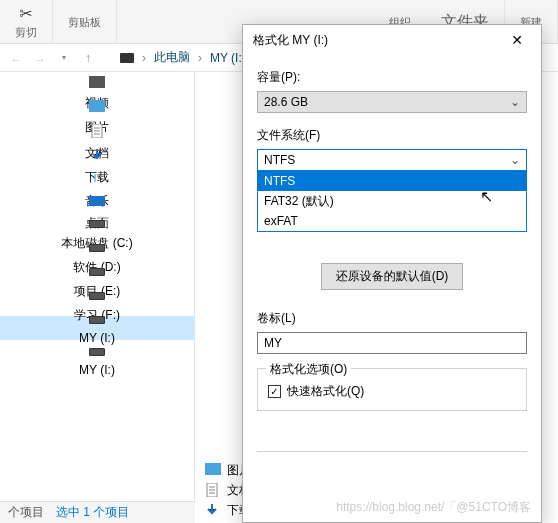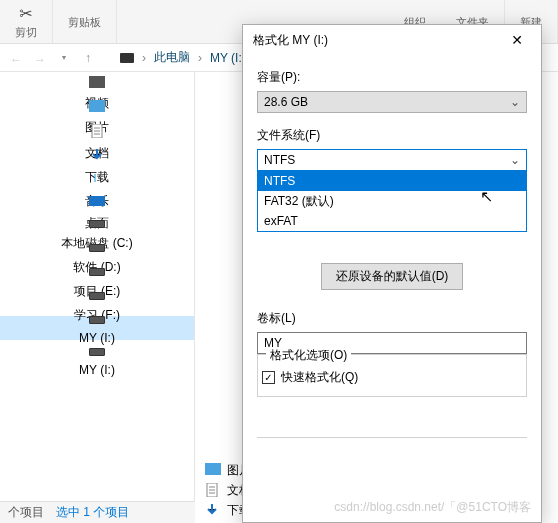--- a/index.html
+++ b/index.html
@@ -41,21 +41,21 @@
 .dlg-body { flex:1; padding: 10px 14px; position:relative; }
 .fld-label { margin-top: 4px; margin-bottom: 5px; color:#000; }
 .combo { width: 100%; height: 22px; border: 1px solid #adadad; background: #e1e1e1; display:flex; align-items:center; padding:0 6px; position:relative;gap:40px;}
 .combo .arrow { margin-left:auto; color:#555; }
 .combo.focus { background: #fff; border-color: #0078d7; }
 .dropdown { position:absolute; top:100%; left:-1px; right:-1px; background:#fff; border:1px solid #0078d7; z-index:10; }
 .dd-item { height:20px; display:flex; align-items:center; padding:0 6px; }
 .dd-item.hl { background:#0078d7; color:#fff; }
 .txt-input { width:100%; height:22px; border:1px solid #7a7a7a; padding:0 6px; }
 .btn { display:inline-block; padding:4px 14px; border:1px solid #adadad; background:#e1e1e1; margin-top:14px;}
-.fieldset { border:1px solid #d0d0d0; padding:8px 4px 10px; position:relative;}
+.fieldset { border:1px solid #d0d0d0; padding:8px 10px 10px; margin-top:14px; position:relative;}
 .fieldset .legend { position:absolute; top:-8px; left:8px; background:#fff; padding:0 4px; }
 .checkbox-row { display:flex; align-items:center; gap:6px; margin-top:6px;}
 .checkbox { width:13px; height:13px; border:1px solid #333; display:flex; align-items:center; justify-content:center; font-size:10px; line-height:1;}
 .spacer { height: 30px; }
 .watermark { position:absolute; bottom:6px; right:10px; color:#ccc; font-size:12px; pointer-events:none;}
 .cursor { position:absolute; font-size:16px; color:#000; pointer-events:none; z-index:50;}
 .dlg-sep { height:1px; background:#d0d0d0; margin-top:8px;}
 </style>
 </head>
 <body>
@@ -65,21 +65,21 @@
     <span class="icon">✂</span>
     <span class="lbl">剪切</span>
   </div>
   <div class="ribbon-sec" style="border-left:none;">
     <span class="lbl">剪贴板</span>
   </div>
   <div class="ribbon-sec right">
     <span class="lbl">组织</span>
   </div>
   <div class="ribbon-sec">
-    <span class="lbl" style="font-size:11px">文件夹</span>
+    <span class="lbl" style="font-size:16px">文件夹</span>
   </div>
   <div class="ribbon-sec">
     <span class="lbl">新建</span>
   </div>
 </div>
 
 <div class="addrbar">
   <span class="nav-arrow disabled">←</span>
   <span class="nav-arrow disabled">→</span>
   <span class="nav-arrow" style="font-size:8px;">▾</span>
@@ -269,17 +269,17 @@
     <div class="fieldset">
       <span class="legend">格式化选项(O)</span>
       <div class="checkbox-row">
         <span class="checkbox">✓</span>
         <span>快速格式化(Q)</span>
       </div>
     </div>
 
     <div class="dlg-sep" style="margin-top:40px;"></div>
 
-    <span class="watermark">csdn://blog.csdn.net/「@51CTO博客</span>
+    <span class="watermark">https://blog.blog.net/「@51CTO博客</span>
   </div>
 </div>
 
 <span class="cursor" style="top:187px; left:480px;">↖</span>
 
 </body></html>

